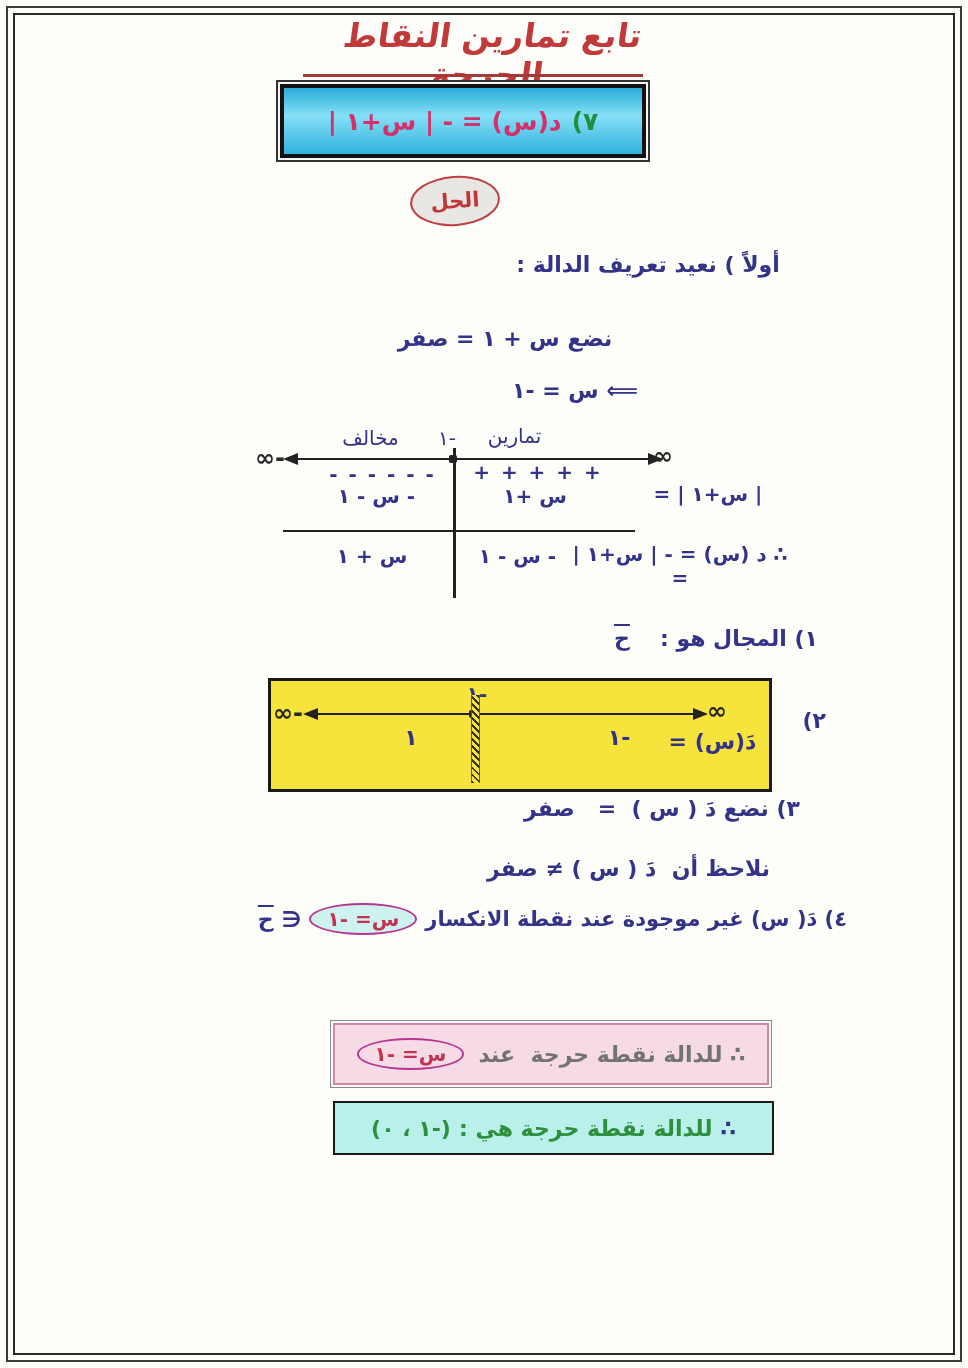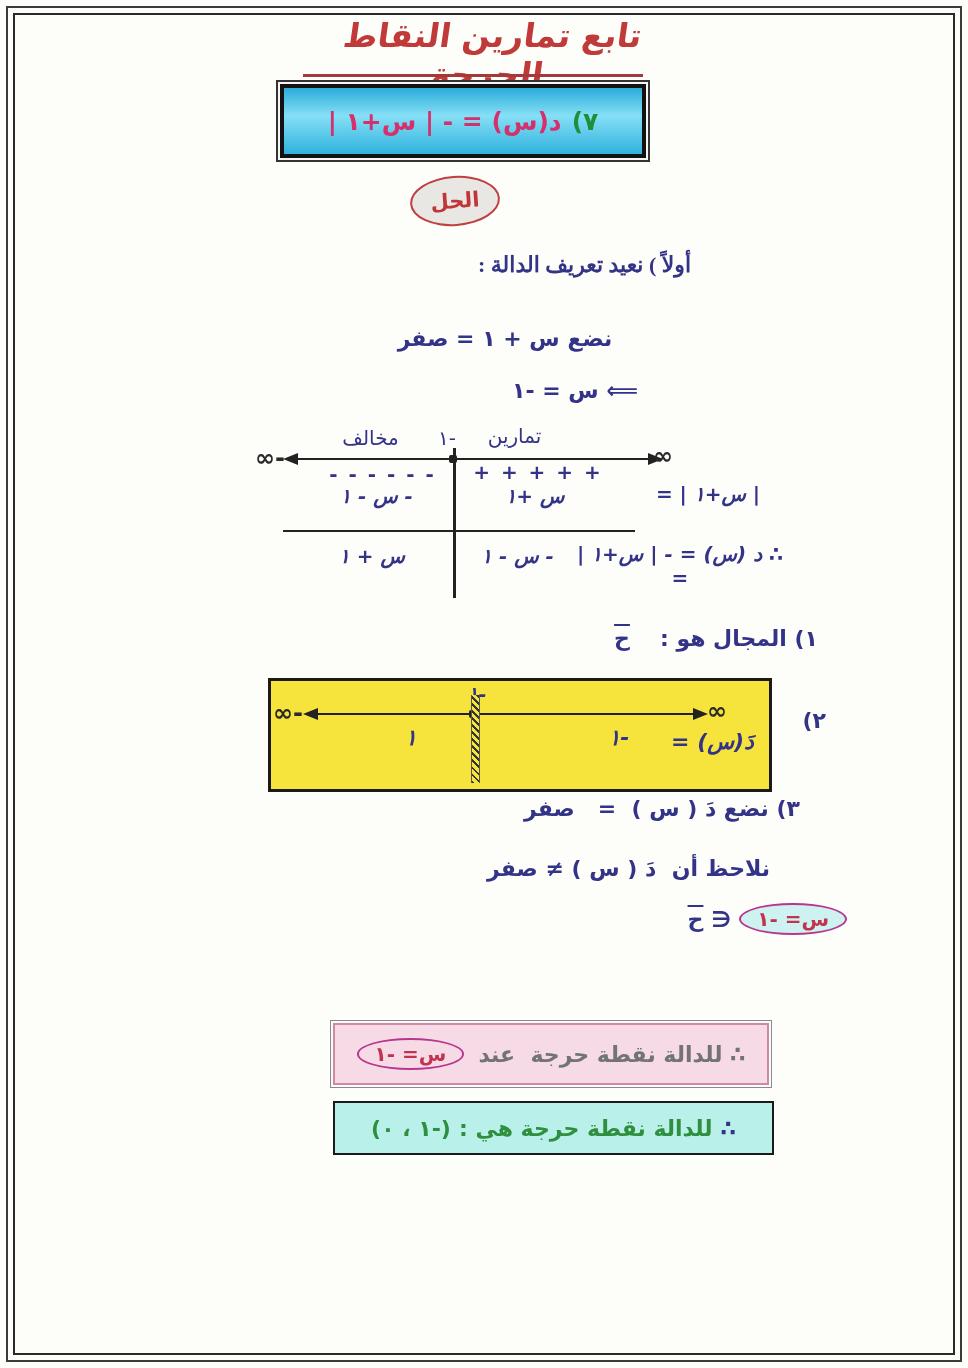--- a/index.html
+++ b/index.html
@@ -29,34 +29,34 @@
   .problem-eq{color:#d5306b;font-size:25px;font-weight:bold;}
 
   
   .solution-badge{left:410px;top:176px;width:86px;height:46px;border-radius:50%;
     background:#e9e7e3;border:2px solid #bf4040;color:#c03535;
     display:flex;align-items:center;justify-content:center;
     font-size:21px;font-weight:bold;transform:rotate(-4deg);}
 
   .line{font-size:22px;font-weight:bold;color:#333388;}
 
-  .intro-first{left:478px;top:252px;width:340px;text-align:left;font-family:Liberation Serif, serif;}
+  .intro-first{left:478px;top:252px;width:340px;text-align:center;}
   .intro-set{left:340px;top:326px;width:330px;text-align:center;}
   .intro-implies{left:470px;top:378px;width:210px;text-align:center;}
 
   
   .sign-chart{left:255px;top:418px;width:670px;height:190px;}
   .axis{border-top:2.5px solid #222;}
   .vline{width:2.5px;background:#222;}
   .arr-l{width:0;height:0;border-top:6px solid transparent;border-bottom:6px solid transparent;border-right:15px solid #222;}
   .arr-r{width:0;height:0;border-top:6px solid transparent;border-bottom:6px solid transparent;border-left:15px solid #222;}
   .inf{font-size:24px;font-weight:bold;color:#2a2a2a;}
   .region-lbl{font-size:20px;font-weight:normal;color:#333388;text-align:center;}
   .signs{font-size:20px;font-weight:bold;color:#333388;text-align:center;letter-spacing:2px;}
-  .expr{font-size:20px;font-weight:bold;color:#333388;text-align:center;font-style:italic;}
+  .expr{font-size:20px;font-weight:bold;color:#333388;text-align:center;}
   .dot{width:8px;height:8px;background:#222;border-radius:2px;}
 
   
   .step1{left:550px;top:626px;width:268px;display:flex;direction:rtl;gap:30px;align-items:center;}
   .overline-sym{text-decoration:overline;}
 
   
   .deriv-box{left:268px;top:678px;width:498px;height:108px;background:#f6e33c;border:3px solid #1a1a1a;}
   .hatch{width:7px;background:repeating-linear-gradient(45deg,#333 0 2px,#f6e33c 2px 5px);border-left:1px solid #555;border-right:1px solid #555;}
   .step2-num{left:770px;top:708px;width:56px;}
@@ -140,20 +140,21 @@
   <div class="abs expr rtl" style="left:296px;top:44px;width:104px;font-size:22px;">-١</div>
   <div class="abs expr rtl" style="left:96px;top:44px;width:88px;font-size:22px;">١</div>
   <div class="abs expr rtl" style="left:394px;top:48px;width:95px;font-size:22px;">دَ(س) =</div>
 </div>
 <div class="abs line rtl step2-num">٢)</div>
 
 <div class="abs line rtl step3">٣) نضع دَ ( س )&nbsp;&nbsp;=&nbsp;&nbsp; صفر</div>
 <div class="abs line rtl step3-note">نلاحظ أن&nbsp; دَ ( س ) ≠ صفر</div>
 
 <div class="abs step4">
+  <span class="line" style="font-size:21px;">٤) دَ( س) غير موجودة عند نقطة الانكسار</span>
   <span class="oval-pill">س= -١</span>
   <span class="line rtl">∈</span>
   <span class="line overline-sym">ح</span>
 </div>
 
 <div class="abs concl-pink">
   <span class="txt rtl">∴ للدالة نقطة حرجة&nbsp; عند</span>
   <span class="oval-pill">س= -١</span>
 </div>
 

